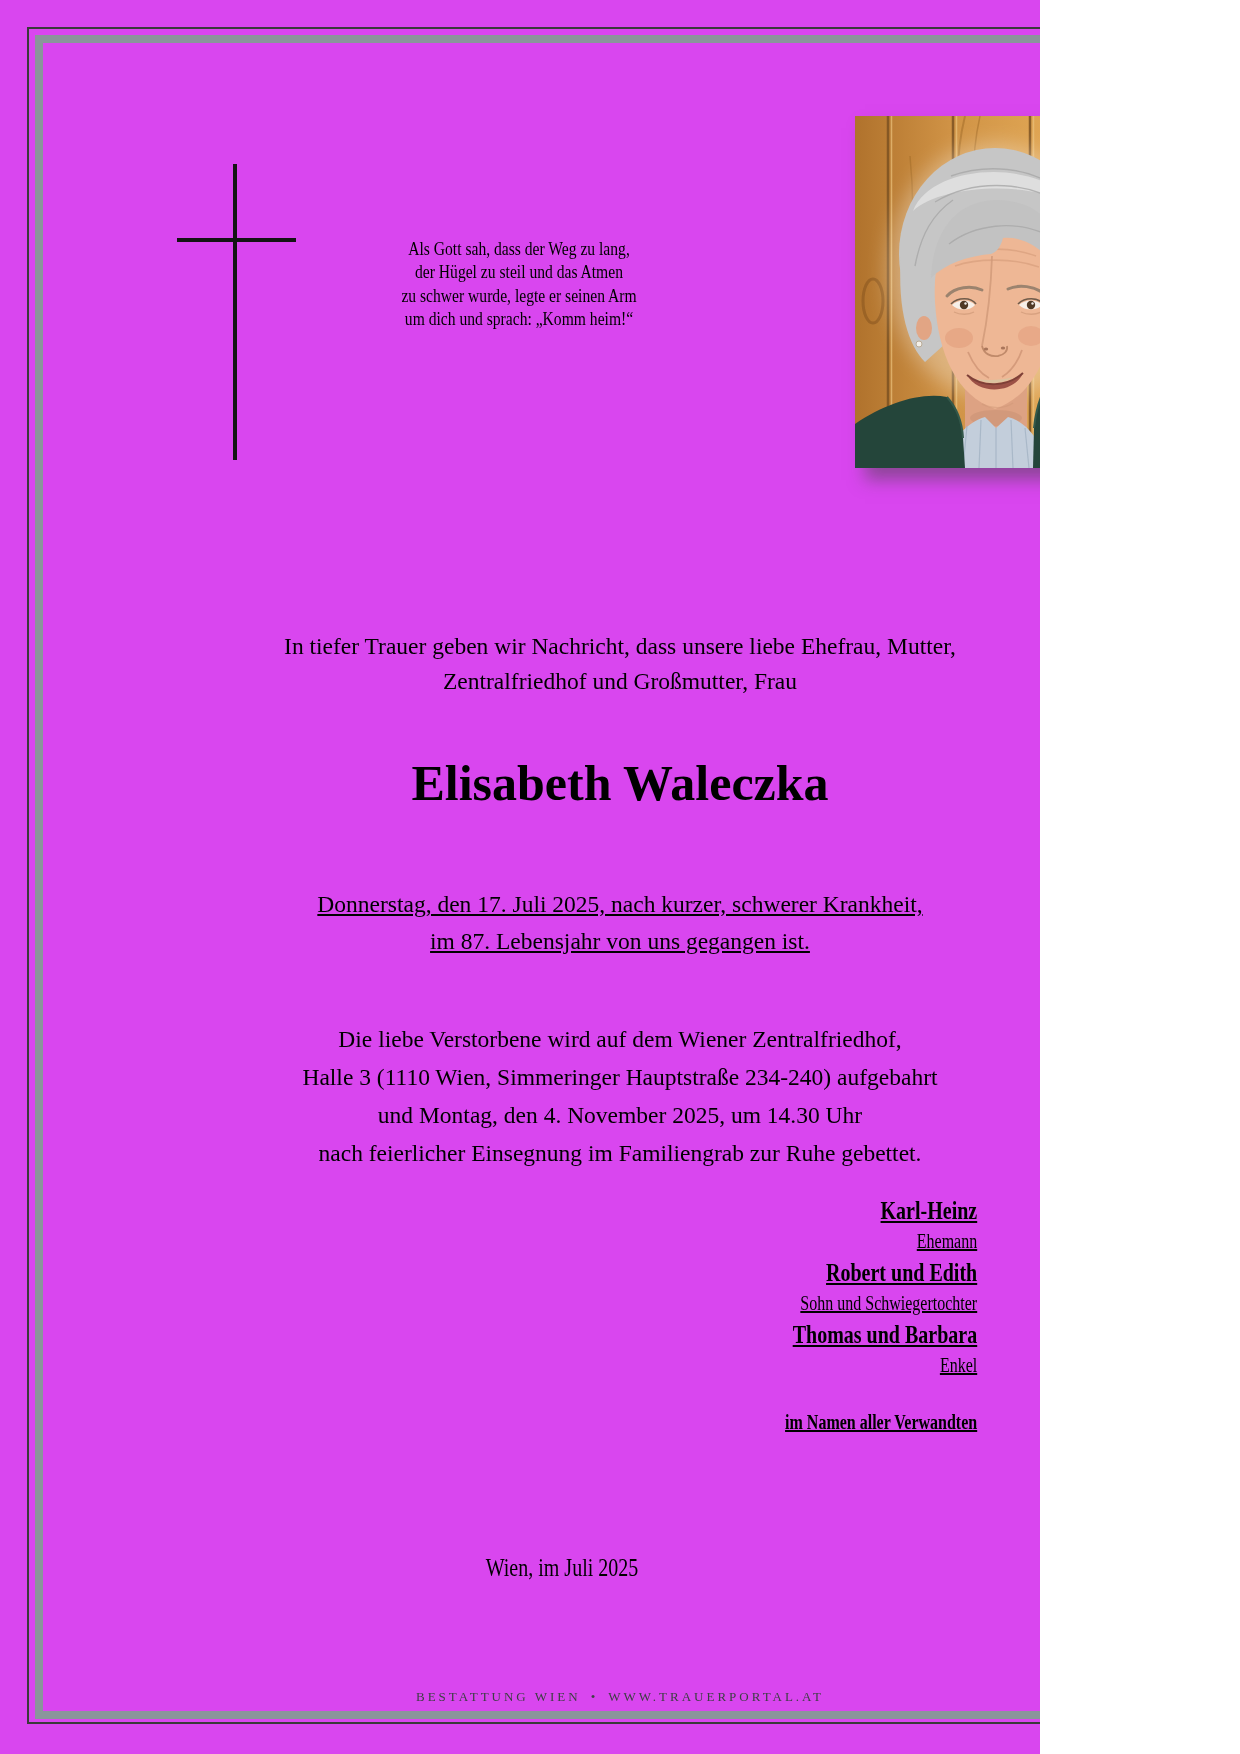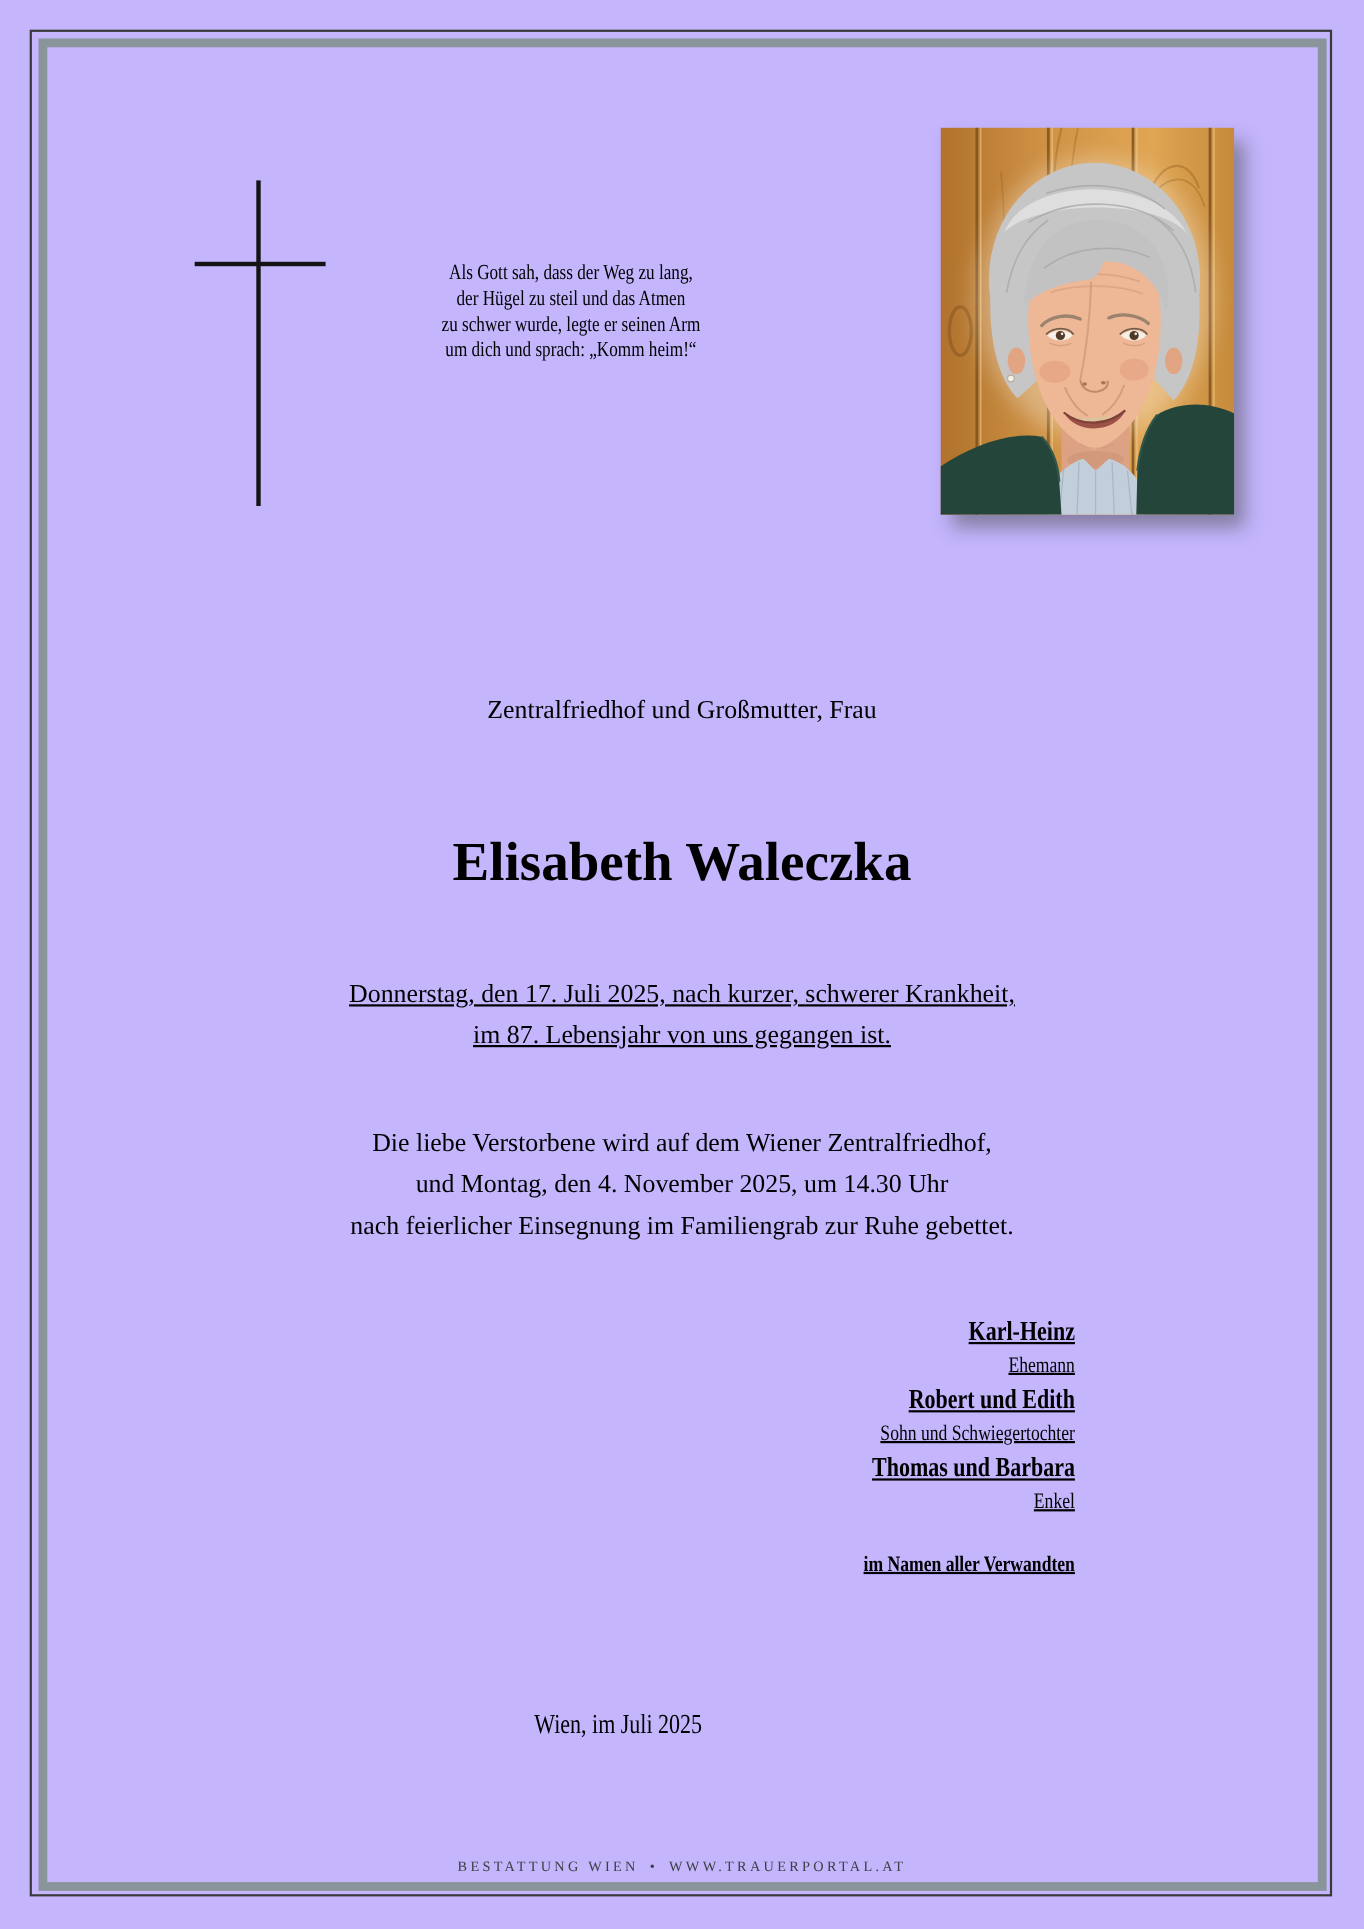--- a/index.html
+++ b/index.html
@@ -1,17 +1,17 @@
 <!DOCTYPE html>
 <html lang="de"><head>
 <meta charset="utf-8">
 <title>Elisabeth Waleczka</title>
 <style>
   html,body{margin:0;padding:0;background:#ffffff;}
-  .page{position:relative;width:1240px;height:1754px;background:#c4b5fd;overflow:hidden;
+  .page{position:relative;width:1040px;height:1754px;background:#d946ef;overflow:hidden;
         font-family:"Liberation Serif", serif;color:#000;}
   
   .frame-line{position:absolute;left:27px;top:27px;width:1184px;height:1697px;
               border:2px solid #3a3a3a;box-sizing:border-box;}
   .frame-band{position:absolute;left:35px;top:35px;width:1171px;height:1684px;
               border:8px solid #8a959b;box-sizing:border-box;}
   
   .cross{position:absolute;left:0;top:0;}
   .cross-v{position:absolute;left:233px;top:164px;width:4px;height:296px;background:#141414;}
   .cross-h{position:absolute;left:177px;top:238px;width:119px;height:4px;background:#141414;}
@@ -168,32 +168,34 @@
       </g>
 
       <path d="M0,352 L0,308 C30,288 64,276 92,281 C102,292 107,306 108,322 L110,352 Z" fill="#24453a"></path>
       <path d="M267,352 L267,260 C242,248 216,250 197,261 C187,274 181,292 179,312 L178,352 Z" fill="#24453a"></path>
       <path d="M92,281 C102,292 107,306 108,322" stroke="#33584a" stroke-width="2" fill="none"></path>
       <path d="M197,261 C187,274 181,292 179,312" stroke="#33584a" stroke-width="2" fill="none"></path>
     </svg>
   </div>
 
   <div class="para announcement">
+    <div>In tiefer Trauer geben wir Nachricht, dass unsere liebe Ehefrau, Mutter,</div>
     <div>Zentralfriedhof und Großmutter, Frau</div>
   </div>
 
   <div class="name-title">Elisabeth Waleczka</div>
 
   <div class="para death-info">
     <div>Donnerstag, den 17. Juli 2025, nach kurzer, schwerer Krankheit,</div>
     <div>im 87. Lebensjahr von uns gegangen ist.</div>
   </div>
 
   <div class="para funeral-info">
     <div>Die liebe Verstorbene wird auf dem Wiener Zentralfriedhof,</div>
+    <div>Halle 3 (1110 Wien, Simmeringer Hauptstraße 234-240) aufgebahrt</div>
     <div>und Montag, den 4. November 2025, um 14.30 Uhr</div>
     <div>nach feierlicher Einsegnung im Familiengrab zur Ruhe gebettet.</div>
   </div>
 
   <div class="mourners">
     <div class="m-name">Karl-Heinz</div>
     <div class="m-rel">Ehemann</div>
     <div class="m-name">Robert und Edith</div>
     <div class="m-rel">Sohn und Schwiegertochter</div>
     <div class="m-name">Thomas und Barbara</div>

